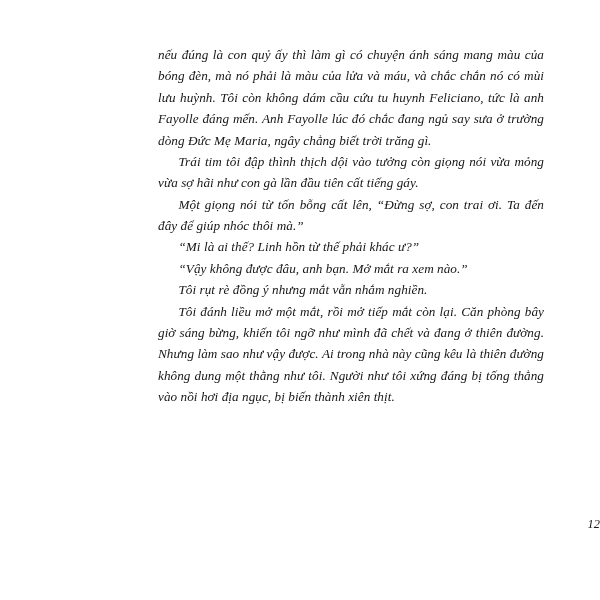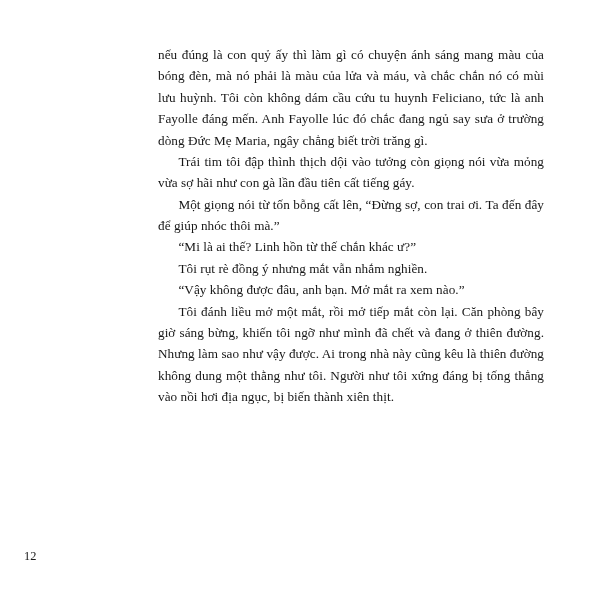--- a/index.html
+++ b/index.html
@@ -13,20 +13,21 @@
     font-family: "Liberation Serif", serif;
     color: #1a1a1a;
     overflow: hidden;
   }
   .page {
     position: relative;
     width: 600px;
     height: 600px;
     box-sizing: border-box;
     padding: 44px 56px 30px 158px;
+    font-style: italic;
   }
   .text-block {
     font-size: 13.2px;
     line-height: 1.62;
     text-align: justify;
     text-justify: inter-word;
     color: #161616;
     letter-spacing: 0.05px;
   }
   .para {
@@ -34,35 +35,34 @@
     text-indent: 1.55em;
     text-align: justify;
   }
   .para.no-indent {
     text-indent: 0;
   }
   .page-number {
     position: absolute;
     left: 0;
     right: 0;
-    bottom: 36px;
-    text-align: left;
+    bottom: 68px;
+    text-align: right;
     font-size: 12.4px;
     color: #1a1a1a;
     font-family: "Liberation Serif", serif;
-    margin-left: 24px;
   }
 </style>
 </head>
 <body>
 
 <div class="page">
   <div class="text-block">
     <p class="para no-indent">nếu đúng là con quỷ ấy thì làm gì có chuyện ánh sáng mang màu của bóng đèn, mà nó phải là màu của lửa và máu, và chắc chắn nó có mùi lưu huỳnh. Tôi còn không dám cầu cứu tu huynh Feliciano, tức là anh Fayolle đáng mến. Anh Fayolle lúc đó chắc đang ngủ say sưa ở trường dòng Đức Mẹ Maria, ngây chẳng biết trời trăng gì.</p>
     <p class="para">Trái tim tôi đập thình thịch dội vào tưởng còn giọng nói vừa mỏng vừa sợ hãi như con gà lần đầu tiên cất tiếng gáy.</p>
     <p class="para">Một giọng nói từ tốn bỗng cất lên, “Đừng sợ, con trai ơi. Ta đến đây để giúp nhóc thôi mà.”</p>
-    <p class="para">“Mi là ai thế? Linh hồn từ thế chắn khác ư?”</p>
+    <p class="para">“Mi là ai thế? Linh hồn từ thế phải khác ư?”</p>
+    <p class="para">“Vậy không được đâu, anh bạn. Mở mắt ra xem nào.”</p>
     <p class="para">Tôi rụt rè đồng ý nhưng mắt vẫn nhắm nghiền.</p>
-    <p class="para">“Vậy không được đâu, anh bạn. Mở mắt ra xem nào.”</p>
     <p class="para">Tôi đánh liều mở một mắt, rồi mở tiếp mắt còn lại. Căn phòng bây giờ sáng bừng, khiến tôi ngỡ như mình đã chết và đang ở thiên đường. Nhưng làm sao như vậy được. Ai trong nhà này cũng kêu là thiên đường không dung một thằng như tôi. Người như tôi xứng đáng bị tống thẳng vào nồi hơi địa ngục, bị biến thành xiên thịt.</p>
   </div>
   <div class="page-number">12</div>
 </div>
 
 </body></html>

